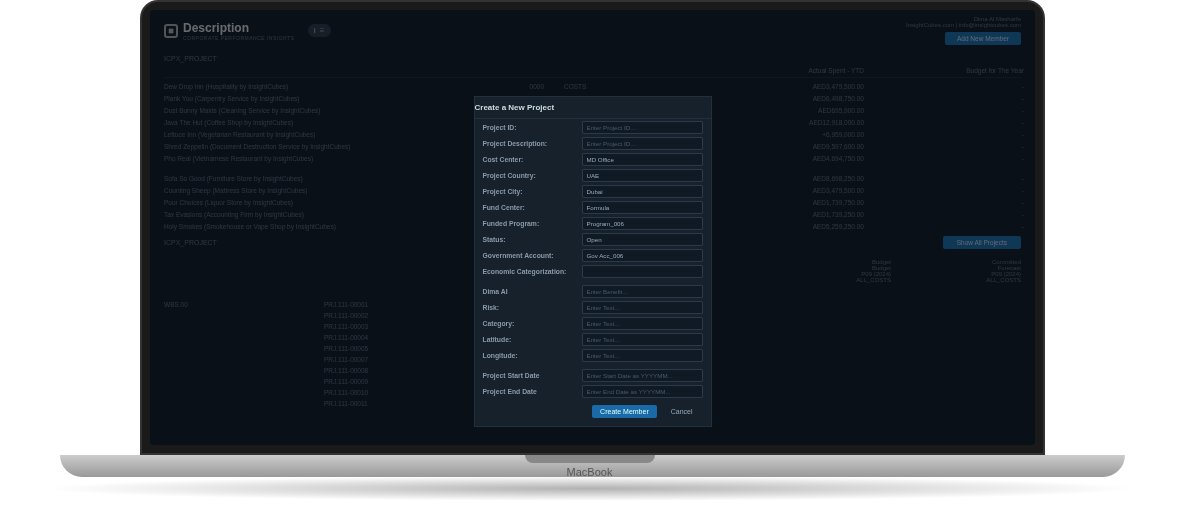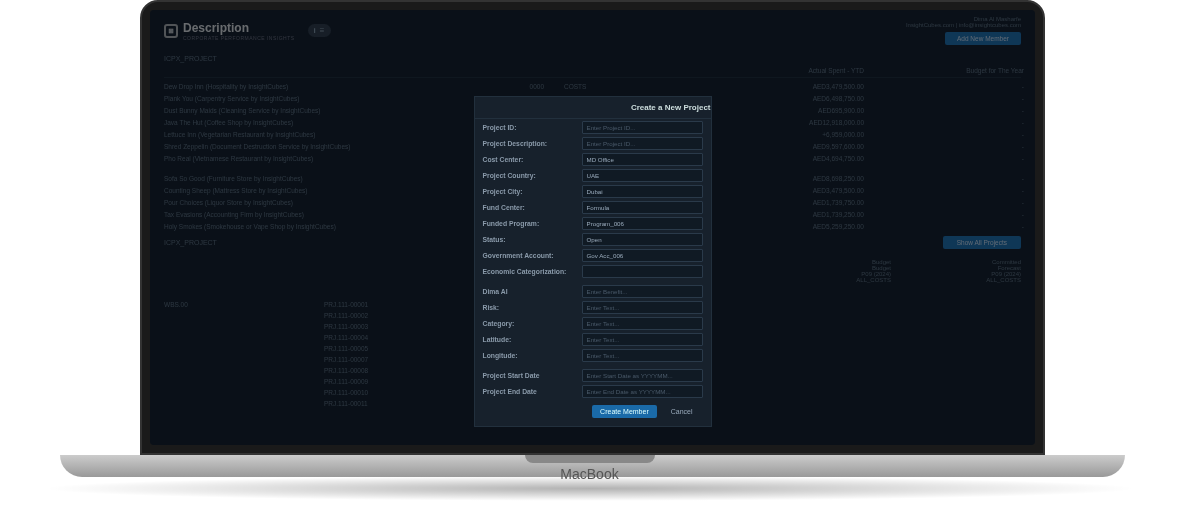--- a/index.html
+++ b/index.html
@@ -49,21 +49,21 @@
     width: 130px;
     height: 8px;
     background: #888;
     border-radius: 0 0 8px 8px;
   }
   .laptop-label {
     position: absolute;
     top: 466px;
     left: 50%;
     transform: translateX(-50%);
-    font-size: 14px;
+    font-size: 11px;
     color: #555;
   }
   .shadow {
     position: absolute;
     left: 40px;
     top: 476px;
     width: 1100px;
     height: 25px;
     background: radial-gradient(ellipse at center, rgba(0,0,0,0.3) 0%, rgba(0,0,0,0) 70%);
   }
@@ -113,21 +113,21 @@
     left: 50%;
     top: 86px;
     transform: translateX(-50%);
     width: 238px;
     background: #17212c;
     border: 1px solid #22303d;
     font-size: 7px;
     color: #8a9aaa;
     padding-bottom:8px;
   }
-  .modal-title { text-align:right; font-size:8px; font-weight:bold; color:#cdd; padding:6px 0; border-bottom:1px solid #22303d;}
+  .modal-title { text-align:left; font-size:8px; font-weight:bold; color:#cdd; padding:6px 0; border-bottom:1px solid #22303d;}
   .frow { display:grid; grid-template-columns: 95px 1fr; align-items:center; padding:1.5px 8px; gap:4px;}
   .frow label { font-size:6.8px; color:#8a9aaa; font-weight:bold;}
   .frow .inp { background:#101a24; border:1px solid #2a3a4a; color:#4a5a6a; font-size:6.2px; padding:2px 4px; height:13px; border-radius:1px;}
   .frow .inp.v { color:#9ab; }
   .spacer { height:4px;}
   .mbtns { text-align:right; padding:6px 10px 0 10px;}
   .mbtns .b { display:inline-block; font-size:7px; padding:3px 8px; border-radius:2px; margin-left:4px;}
   .mbtns .primary { background:#1a6aa8; color:#dff;}
   .mbtns .sec { color:#9ab;}
   .btn2 { background:#1a6aa8; color:#cde; padding:3px 14px; border-radius:2px; font-size:6.5px; display:inline-block;}

